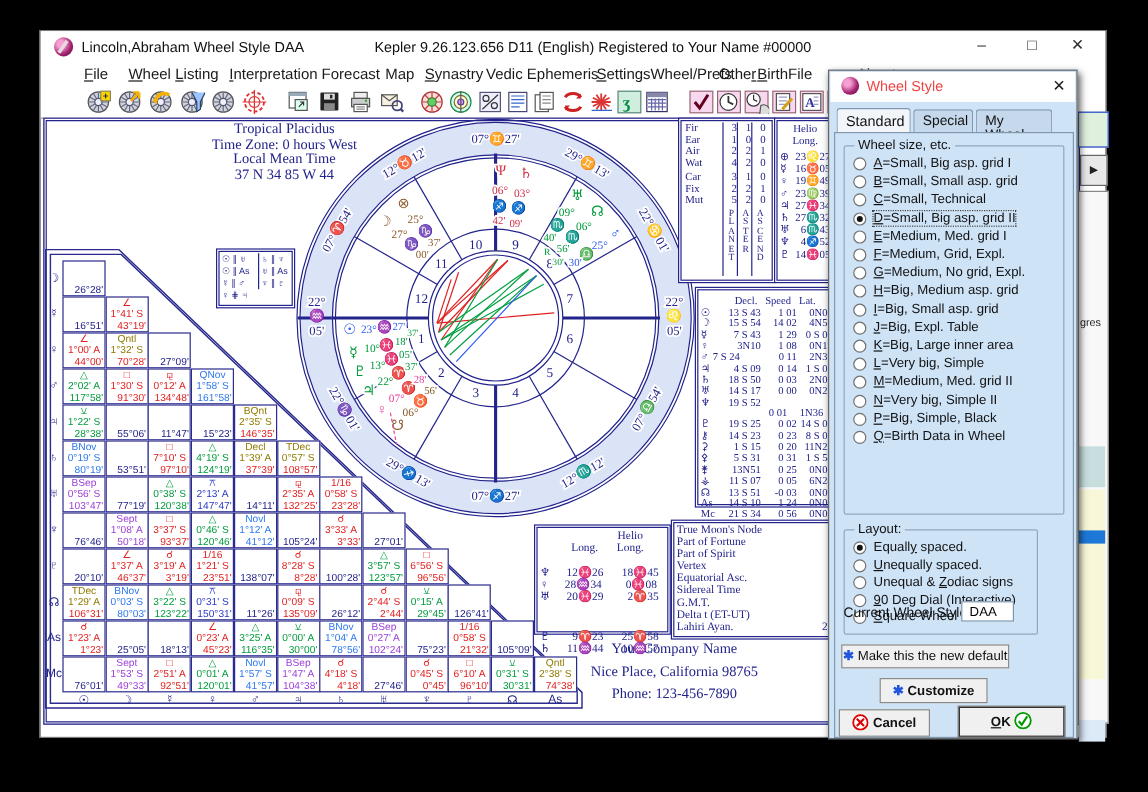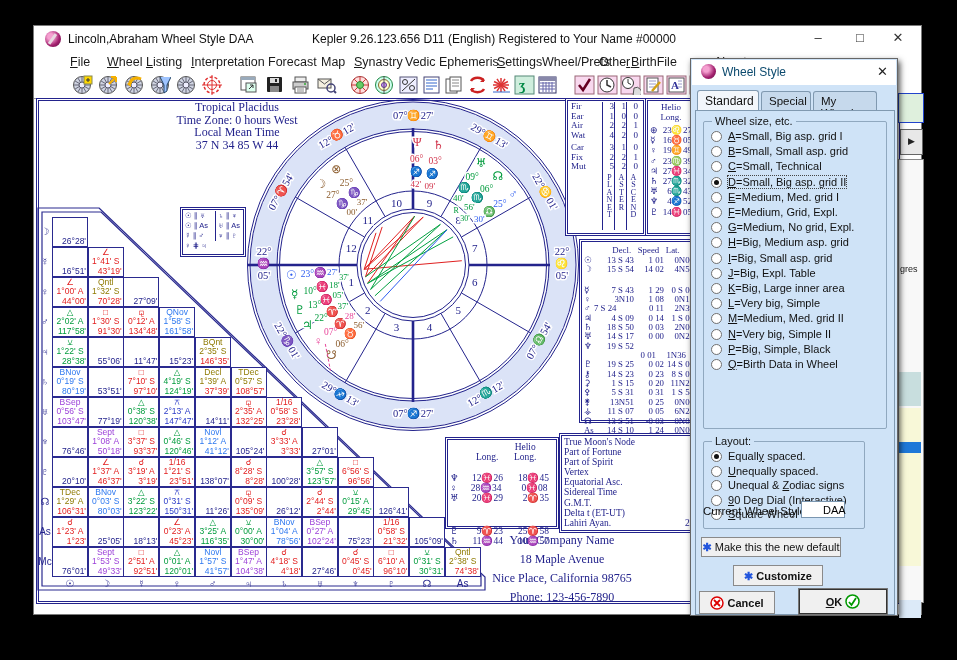--- a/index.html
+++ b/index.html
@@ -34,21 +34,21 @@
   .glab{position:absolute;left:0;right:0;top:0;}
   .gorb{position:absolute;left:0;right:0;top:9px;}
   .gval{position:absolute;right:1px;bottom:0;}
   .rowg{position:absolute;width:14px;text-align:center;font-size:10px;color:#23238c;}
   .colg{position:absolute;width:36px;text-align:center;font-size:10px;color:#23238c;}
   .cr{color:#e32020;} .cg{color:#009b3c;} .cb{color:#2d78f0;} .cbl{color:#2b3bc8;}
   .cp{color:#9b3fd8;} .co{color:#8f7a00;} .cn{color:#23238c;}
   .dialog{position:absolute;left:690px;top:58px;width:208px;height:558px;background:#cfe3f7;
     border:1px solid #666;box-shadow:2px 3px 6px rgba(0,0,0,.7);box-sizing:border-box;}
   .dtitle{position:absolute;left:1px;top:1px;right:1px;height:25px;background:#fff;}
-  .dtitle .txt{position:absolute;left:30px;top:5px;font-size:12px;color:#0c4a6e;}
+  .dtitle .txt{position:absolute;left:30px;top:5px;font-size:12px;color:#ef4444;}
   .dtitle .x{position:absolute;right:8px;top:4px;font-size:13px;color:#222;}
   .dicon{position:absolute;left:9px;top:4px;width:15px;height:15px;border-radius:50%;
     background:radial-gradient(circle at 35% 35%,#f5a0d0 20%,#a2206e 60%,#5c0f3f);}
   .tabs{position:absolute;left:6px;top:32px;height:20px;font-size:11.5px;color:#111;}
   .tab{position:absolute;top:0;height:19px;border:1px solid #8099b0;border-bottom:none;
     border-radius:3px 3px 0 0;padding:3px 7px 0 7px;box-sizing:border-box;background:#c6d9ec;}
   .tab.act{background:#f2f6fb;height:21px;top:-1px;font-size:12px;}
   .tabpanel{position:absolute;left:4px;top:51px;width:198px;height:503px;border:1px solid #8099b0;background:#cfe3f7;}
   .grp{position:absolute;border:1px solid #90a8bf;border-radius:2px;}
   .grp .glabel{position:absolute;left:8px;top:-7px;background:#cfe3f7;padding:0 3px;font-size:11px;color:#111;}
@@ -317,21 +317,20 @@
     </div>
   <div class="page" id="page">
       <div class="abs ser tset" style="">
         <div>Tropical Placidus</div>
         <div>Time Zone: 0 hours West</div>
         <div>Local Mean Time</div>
         <div>37 N 34    85 W 44</div>
       </div>
       <div class="abs ser company" style="">
         <div>Your Company Name</div>
-        <div>18 Maple Avenue</div>
         <div>Nice Place, California 98765</div>
         <div>Phone: 123-456-7890</div>
       </div>
       <div class="abs" style="left:145px;top:110px;width:60px;height:44px;border:1px solid #23238c;box-shadow:0 0 0 1px #fff,0 0 0 2px #23238c;font-size:7.5px;color:#23238c;">
         <div style="position:absolute;left:2px;top:1px;line-height:10px;">
           <div>☉ ∥ ♅</div>
           <div>☉ ∥ As</div>
           <div>☿ ∥ ♂</div>
           <div>♀ ⋕ ♃</div>
         </div>
@@ -518,21 +517,21 @@
           <div>♄ <span style="float:right">27♏32</span></div>
           <div>♅ <span style="float:right">6♏43</span></div>
           <div>♆ <span style="float:right">4♐52</span></div>
           <div>♇ <span style="float:right">14♓05</span></div>
         </div>
       </div>
       <div class="abs box2" style="left: 544px; top: 142px; padding: 1px 2px; font-family: &quot;Liberation Serif&quot;, serif; color: rgb(35, 35, 140); width: 114px; height: 176px; font-size: 8.8px;">
         <div style="text-align:center;margin:2px 0 1px 10px;">Decl.&nbsp;&nbsp;&nbsp;Speed&nbsp;&nbsp;&nbsp;Lat.</div>
         <div style="line-height:9.35px;"><span style="display:inline-block;width:10px;">☉</span><span style="display:inline-block;width:40px;text-align:right;">13 S 43</span><span style="display:inline-block;width:30px;text-align:right;">1 01</span><span style="display:inline-block;width:30px;text-align:right;">0N00</span></div>
         <div style="line-height:9.35px;"><span style="display:inline-block;width:10px;">☽</span><span style="display:inline-block;width:40px;text-align:right;">15 S 54</span><span style="display:inline-block;width:30px;text-align:right;">14 02</span><span style="display:inline-block;width:30px;text-align:right;">4N58</span></div>
-        <div style="line-height:9.35px;"><span style="display:inline-block;width:10px;">☿</span><span style="display:inline-block;width:40px;text-align:right;">7 S 43</span><span style="display:inline-block;width:30px;text-align:right;margin-top:11px;">1 29</span><span style="display:inline-block;width:30px;text-align:right;">0 S 00</span></div>
+        <div style="line-height:9.35px;"><span style="display:inline-block;width:10px;">☿</span><span style="display:inline-block;width:40px;text-align:right;">7 S 43</span><span style="display:inline-block;width:30px;text-align:right;">1 29</span><span style="display:inline-block;width:30px;text-align:right;">0 S 00</span></div>
         <div style="line-height:9.35px;"><span style="display:inline-block;width:10px;">♀</span><span style="display:inline-block;width:40px;text-align:right;">3N10</span><span style="display:inline-block;width:30px;text-align:right;">1 08</span><span style="display:inline-block;width:30px;text-align:right;">0N13</span></div>
         <div style="line-height:9.35px;"><span style="display:inline-block;width:10px;">♂</span><span style="display:inline-block;width:40px;text-align:left;">7 S 24</span><span style="display:inline-block;width:30px;text-align:right;">0 11</span><span style="display:inline-block;width:30px;text-align:right;">2N39</span></div>
         <div style="line-height:9.35px;"><span style="display:inline-block;width:10px;">♃</span><span style="display:inline-block;width:40px;text-align:right;">4 S 09</span><span style="display:inline-block;width:30px;text-align:right;">0 14</span><span style="display:inline-block;width:30px;text-align:right;">1 S 06</span></div>
         <div style="line-height:9.35px;"><span style="display:inline-block;width:10px;">♄</span><span style="display:inline-block;width:40px;text-align:right;">18 S 50</span><span style="display:inline-block;width:30px;text-align:right;">0 03</span><span style="display:inline-block;width:30px;text-align:right;">2N00</span></div>
         <div style="line-height:9.35px;"><span style="display:inline-block;width:10px;">♅</span><span style="display:inline-block;width:40px;text-align:right;">14 S 17</span><span style="display:inline-block;width:30px;text-align:right;">0 00</span><span style="display:inline-block;width:30px;text-align:right;">0N28</span></div>
         <div style="line-height:9.35px;"><span style="display:inline-block;width:10px;">♆</span><span style="display:inline-block;width:40px;text-align:right;">19 S 52</span><span style="display:inline-block;width:30px;text-align:right;margin-left:42px;">0 01</span><span style="display:inline-block;width:30px;text-align:right;">1N36</span></div>
         <div style="line-height:9.35px;"><span style="display:inline-block;width:10px;">♇</span><span style="display:inline-block;width:40px;text-align:right;">19 S 25</span><span style="display:inline-block;width:30px;text-align:right;">0 02</span><span style="display:inline-block;width:30px;text-align:right;">14 S 06</span></div>
         <div style="line-height:9.35px;"><span style="display:inline-block;width:10px;">⚷</span><span style="display:inline-block;width:40px;text-align:right;">14 S 23</span><span style="display:inline-block;width:30px;text-align:right;">0 23</span><span style="display:inline-block;width:30px;text-align:right;">8 S 07</span></div>
         <div style="line-height:9.35px;"><span style="display:inline-block;width:10px;">⚳</span><span style="display:inline-block;width:40px;text-align:right;">1 S 15</span><span style="display:inline-block;width:30px;text-align:right;">0 20</span><span style="display:inline-block;width:30px;text-align:right;">11N25</span></div>
         <div style="line-height:9.35px;"><span style="display:inline-block;width:10px;">⚴</span><span style="display:inline-block;width:40px;text-align:right;">5 S 31</span><span style="display:inline-block;width:30px;text-align:right;">0 31</span><span style="display:inline-block;width:30px;text-align:right;">1 S 54</span></div>
@@ -1004,21 +1003,21 @@
     <div class="optlab" style="left:37px;top:391px;">Equall<u>y</u> spaced.</div>
     <div class="radio" style="left:20px;top:406.5px;"></div>
     <div class="optlab" style="left:37px;top:405.5px;"><u>U</u>nequally spaced.</div>
     <div class="radio" style="left:20px;top:421px;"></div>
     <div class="optlab" style="left:37px;top:420px;">Unequal &amp; <u>Z</u>odiac signs</div>
     <div class="radio" style="left:20px;top:435.5px;"></div>
     <div class="optlab" style="left:37px;top:434.5px;"><u>9</u>0 Deg Dial (Interactive)</div>
     <div class="radio" style="left:20px;top:450px;"></div>
     <div class="optlab" style="left:37px;top:449px;"><u>S</u>quare Wheel</div>
     <div class="optlab" style="left:12px;top:446px;font-size:11.5px;">Current Wheel Style:</div>
-    <div style="position:absolute;left:110px;top:442px;width:44px;height:17px;background:#fff;border:1px solid #7a96b0;font-size:11px;padding:2px 21px;box-sizing:border-box;">DAA</div>
+    <div style="position:absolute;left:110px;top:442px;width:44px;height:17px;background:#fff;border:1px solid #7a96b0;font-size:11px;padding:2px 6px;box-sizing:border-box;">DAA</div>
     <div class="dbtn" style="left:10px;top:478px;width:140px;height:20px;line-height:19px;"><span class="ast">✱</span> Make this the new default</div>
     <div class="dbtn" style="left:42px;top:506px;width:90px;height:21px;line-height:20px;font-weight:bold;"><span class="ast">✱</span> Customize</div>
     <div class="dbtn" style="left:8px;top:532px;width:76px;height:23px;line-height:22px;font-weight:bold;"><svg width="14" height="14" style="vertical-align:-3px">
         <circle cx="7" cy="7" r="6" fill="#fff" stroke="#d00" stroke-width="1.5"></circle>
         <path d="M4 4l6 6M10 4l-6 6" stroke="#d00" stroke-width="1.8"></path>
       </svg> Cancel</div>
     <div class="dbtn" style="left:108px;top:530px;width:88px;height:25px;line-height:24px;font-weight:bold;border:1px solid #333;box-shadow:0 0 0 1px #777;"><u>O</u>K <svg width="15" height="15" style="vertical-align:-3px">
         <circle cx="7.5" cy="7.5" r="6.5" fill="#fff" stroke="#090" stroke-width="1.5"></circle>
         <path d="M4 8l2.5 3L11 4" fill="none" stroke="#090" stroke-width="1.8"></path>
       </svg></div>

